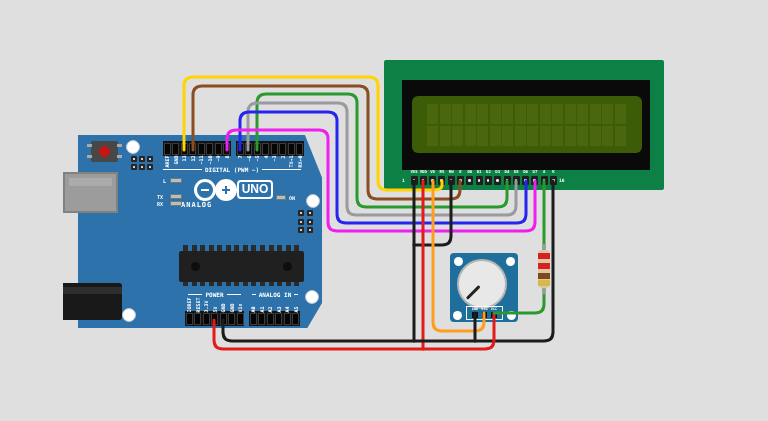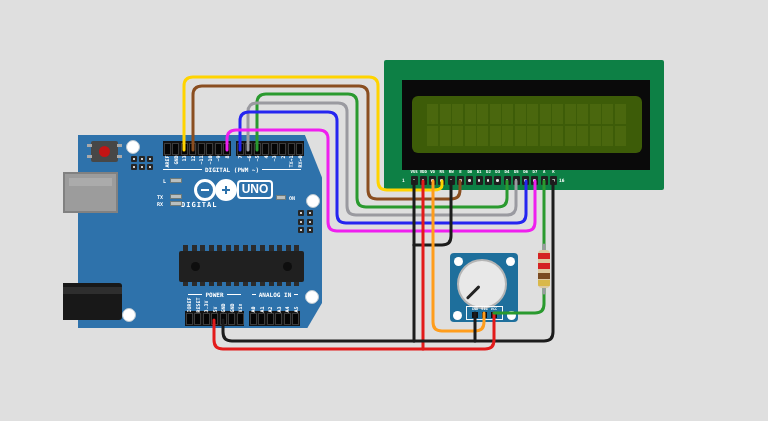--- a/index.html
+++ b/index.html
@@ -151,21 +151,21 @@
     <span>ANALOG IN</span>
   </div>
 
   <div class="abs logo-c" style="left:194px;top:179px;" id="logo-left">
     <div class="bar" style="left:4px;top:6.7px;width:8px;height:2.5px;"></div>
   </div>
   <div class="abs logo-c" style="left:215px;top:179px;" id="logo-right">
     <div class="bar" style="left:4px;top:6.7px;width:8px;height:2.5px;"></div>
     <div class="bar" style="left:6.7px;top:4px;width:2.5px;height:8px;"></div>
   </div>
-  <div class="abs mono" id="arduino-name">DIGITAL</div>
+  <div class="abs mono" id="arduino-name">ANALOG</div>
   <div class="abs" id="uno-box">UNO</div>
 
   <div class="abs ledrect" style="left:170px;top:178px;"></div>
   <div class="abs ledrect" style="left:170px;top:194px;"></div>
   <div class="abs ledrect" style="left:170px;top:201px;"></div>
   <div class="abs ledrect" style="left:276px;top:195px;width:10px;"></div>
   <div class="abs ledlab" style="left:163px;top:178px;" id="lab-l">L</div>
   <div class="abs ledlab" style="left:157px;top:194px;" id="lab-tx">TX</div>
   <div class="abs ledlab" style="left:157px;top:201px;" id="lab-rx">RX</div>
   <div class="abs ledlab" style="left:289px;top:195px;">ON</div>

